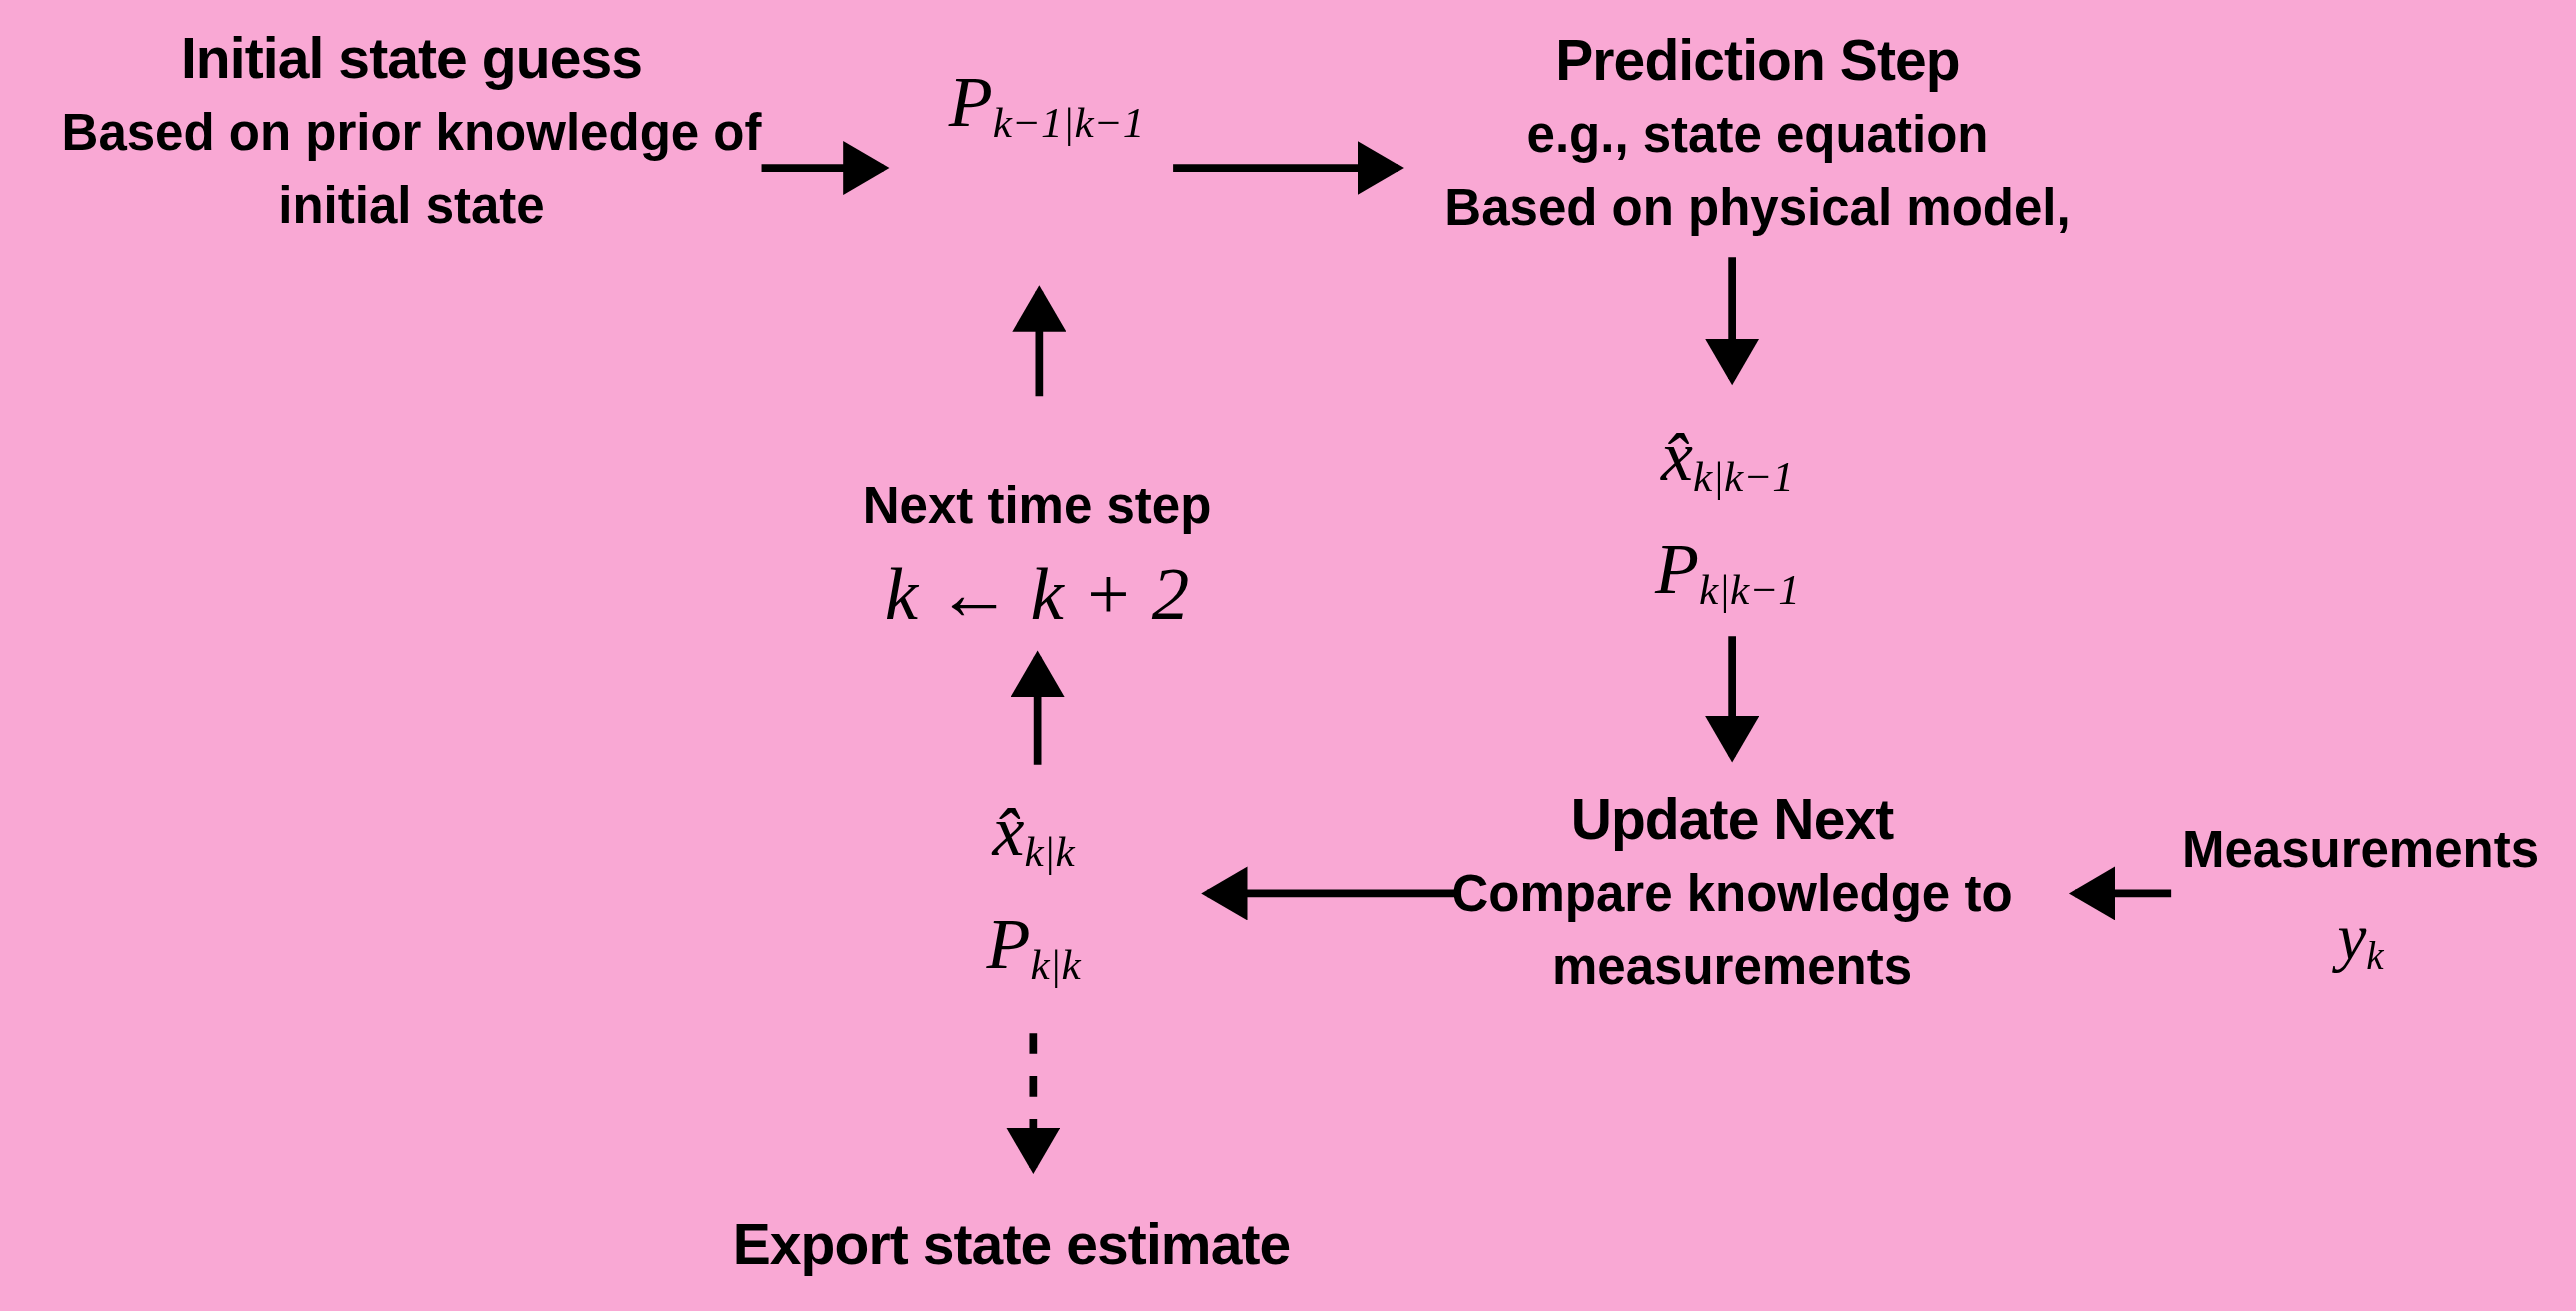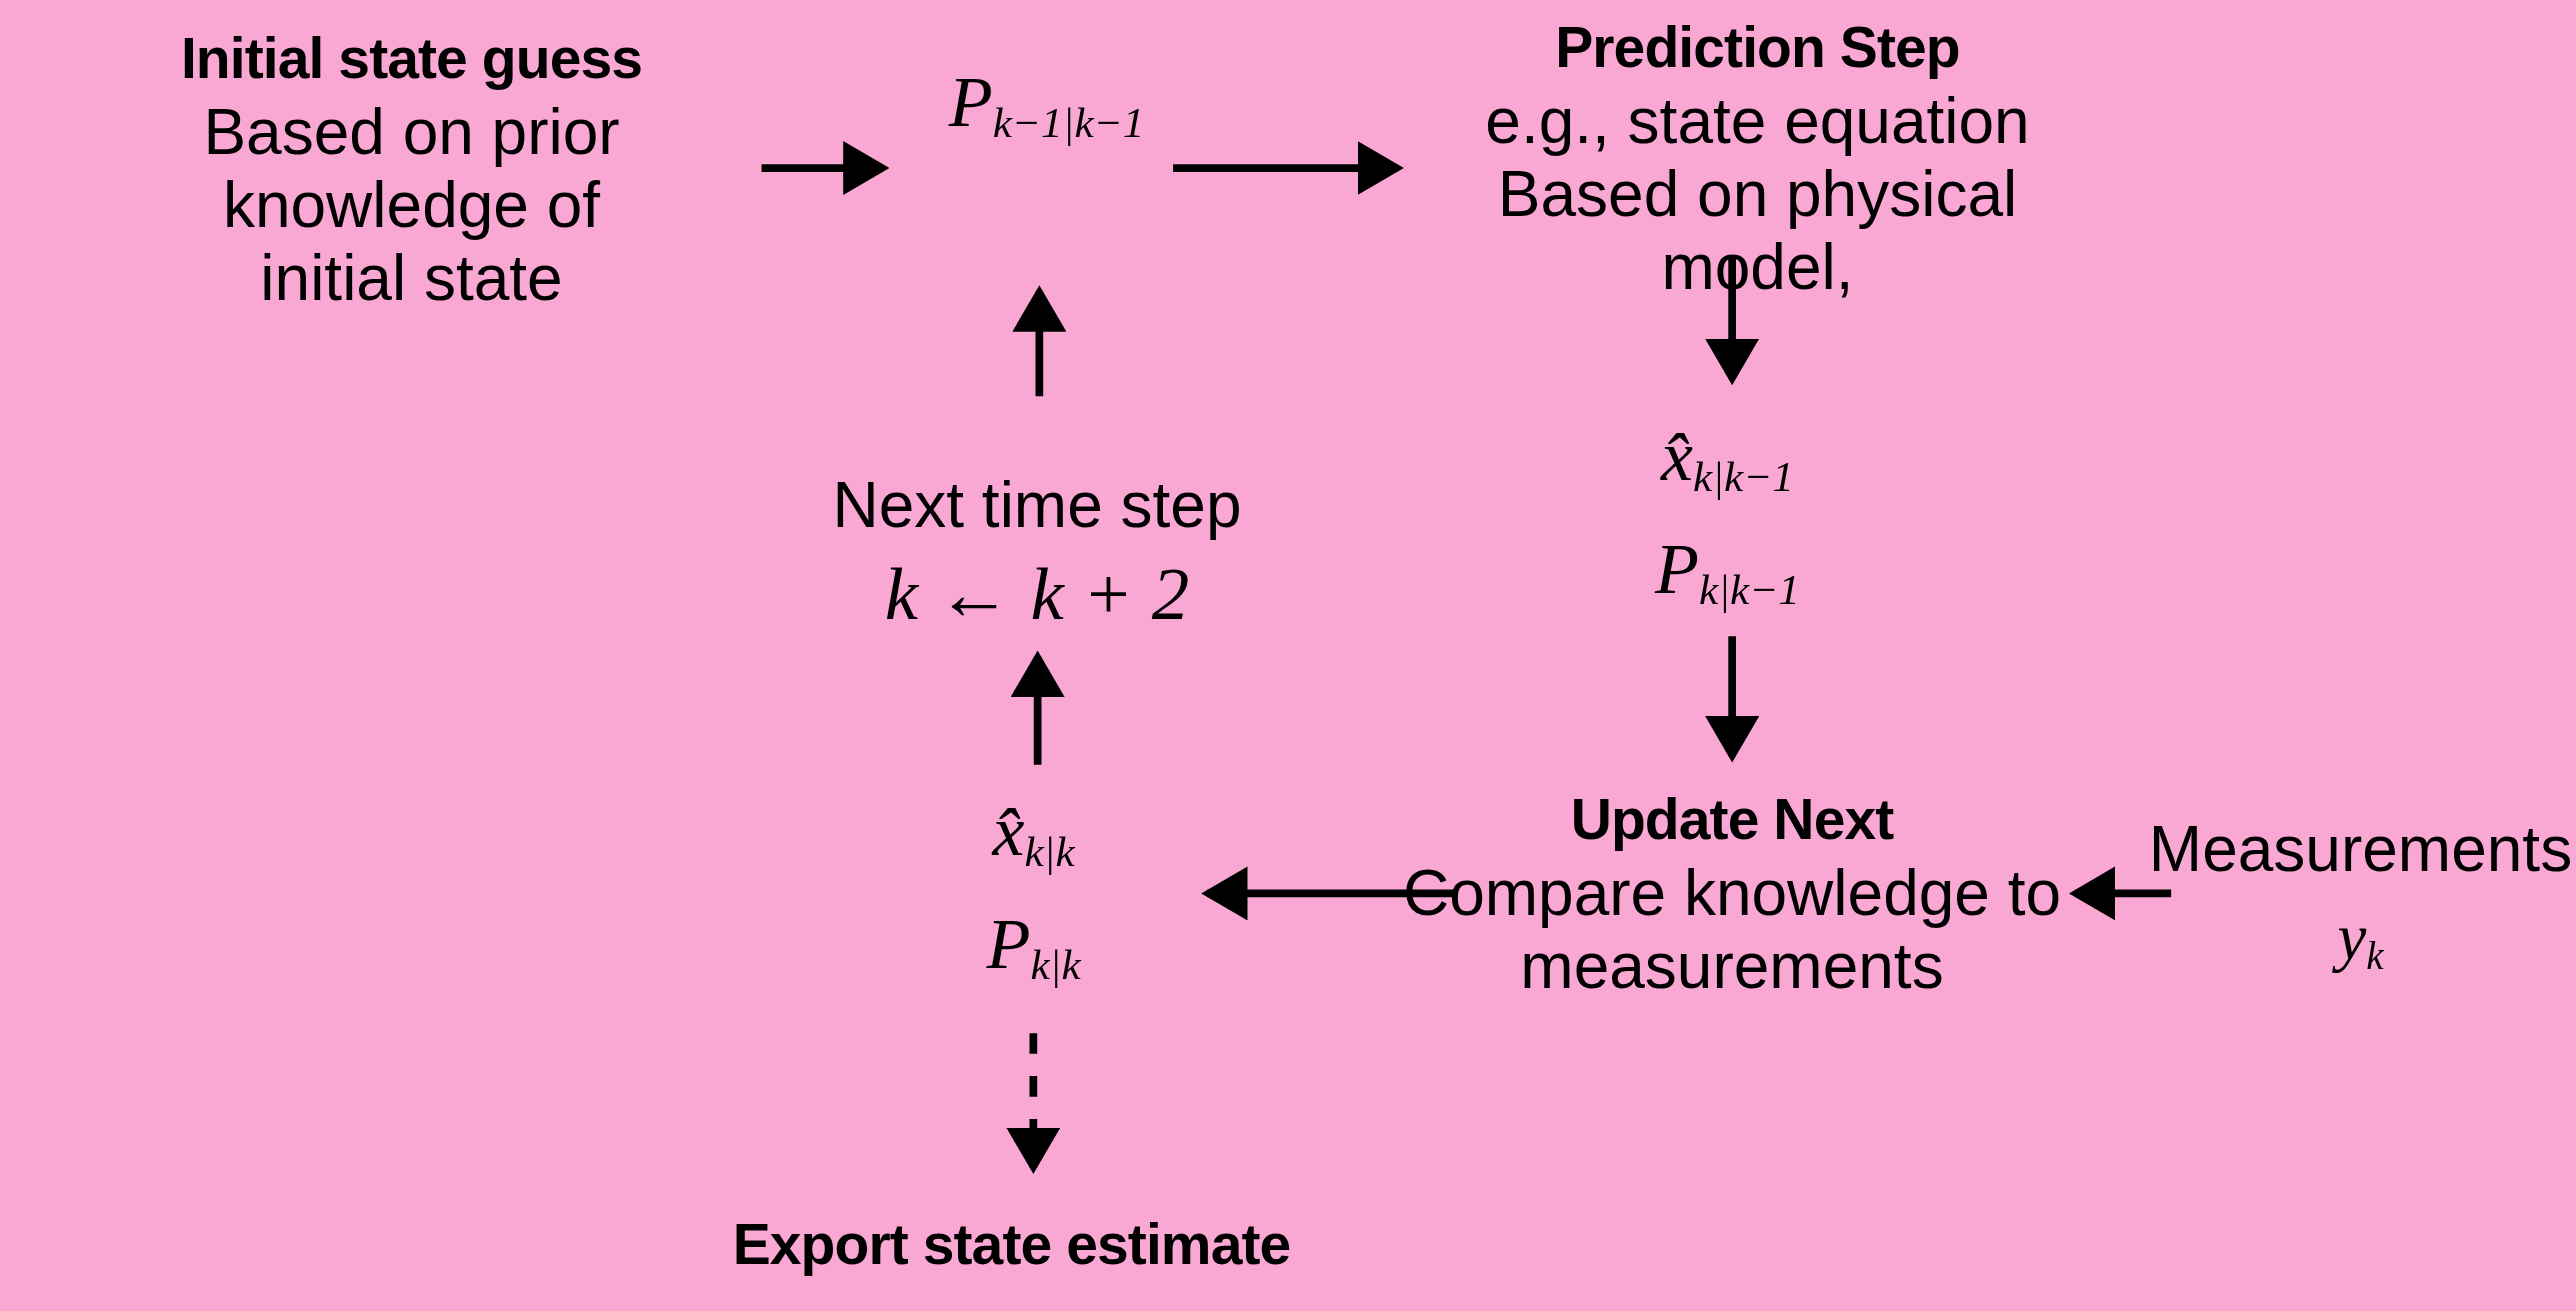--- a/index.html
+++ b/index.html
@@ -1,26 +1,26 @@
 <!DOCTYPE html>
 <html style="font-size:13.7px"><head>
 <meta charset="utf-8">
 <style>
   html,body{margin:0;padding:0;background:#ffffff;}
   .canvas{position:relative;width:2576px;height:1311px;background:#f9a8d4;overflow:hidden;}
   .t{position:absolute;text-align:center;color:#000;}
-  .sans{font-family:"Liberation Sans","DejaVu Sans",sans-serif;font-size:64px;line-height:73px;font-weight:400;}
+  .sans{font-family:"Liberation Sans","DejaVu Sans",sans-serif;font-size:51px;line-height:73px;font-weight:700;}
   .hd{font-size:57px;font-weight:700;line-height:75px;letter-spacing:-0.9px;}
   .math{font-family:"Liberation Serif","DejaVu Serif",serif;font-style:italic;font-weight:400;color:#000;}
   .msub{font-size:0.6em;vertical-align:-0.25em;}
   .m-line{display:block;}
 
   #blk-initial{left:47px;top:21.4px;width:729px;}
   #blk-state-prev{left:875px;top:47px;width:343px;font-size:72px;line-height:110px;}
-  #blk-prediction{left:1393px;top:10px;width:729px;}
+  #blk-prediction{left:1393px;top:23px;width:729px;}
   #blk-state-pred{left:1556px;top:410px;width:343px;font-size:72px;line-height:93px;}
   #blk-update{left:1372px;top:782px;width:720px;}
   #blk-measurements{left:2144px;top:813px;width:433px;}
   #blk-meas-y{font-size:65px;line-height:103px;}
   #blk-next{left:797px;top:469px;width:480px;text-align:center;}
   #blk-next-formula{font-size:75px;line-height:103px;}
   #blk-state-post{left:862px;top:785px;width:343px;font-size:72px;line-height:93px;}
   #blk-export{left:647px;top:1207px;width:729px;}
 
   svg.arrows{position:absolute;left:0;top:0;}

